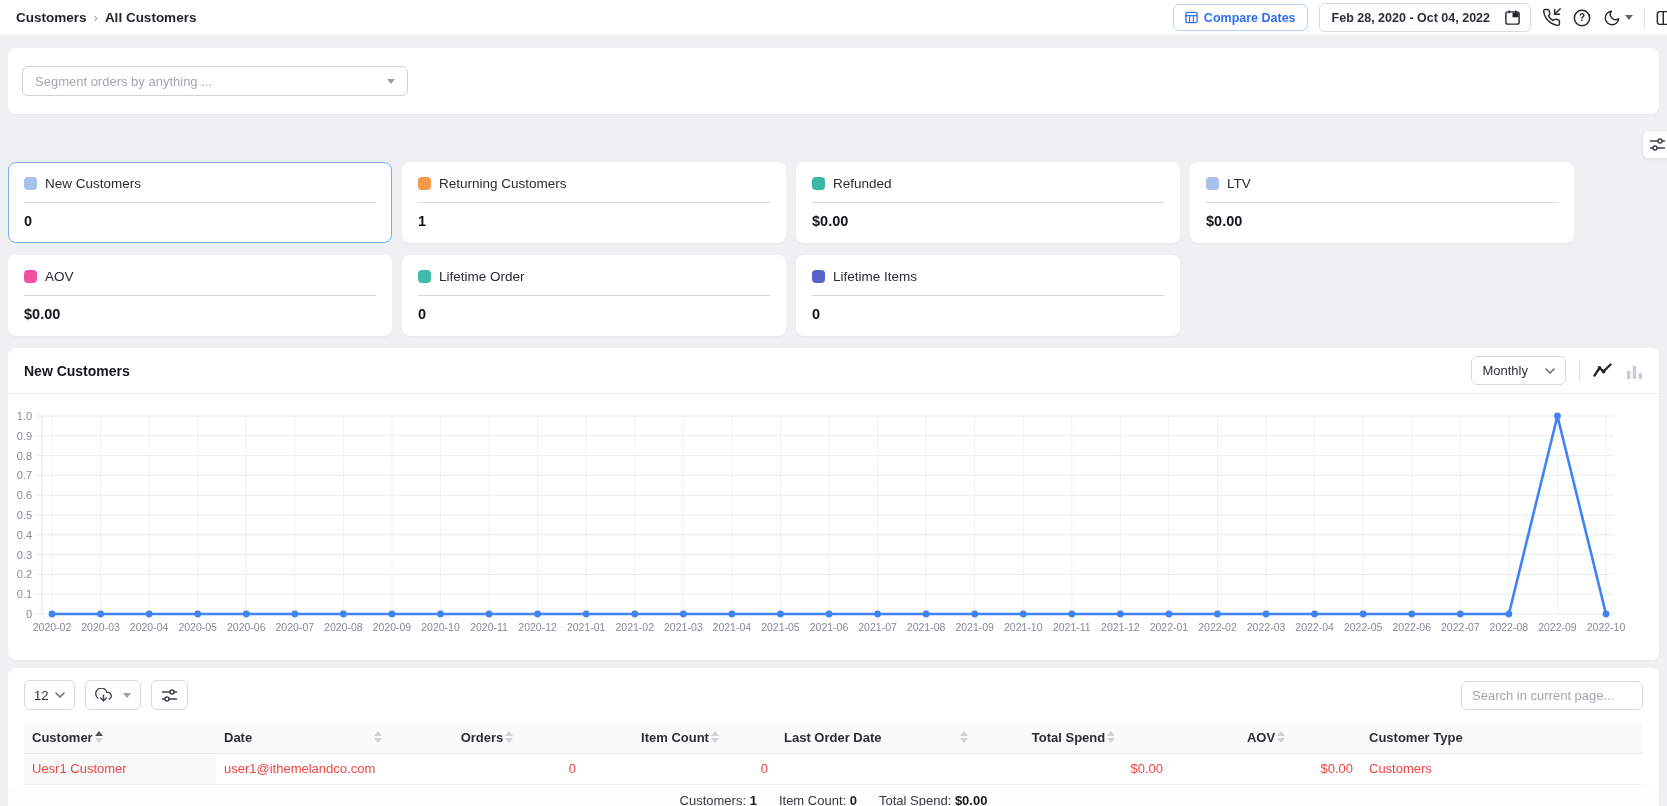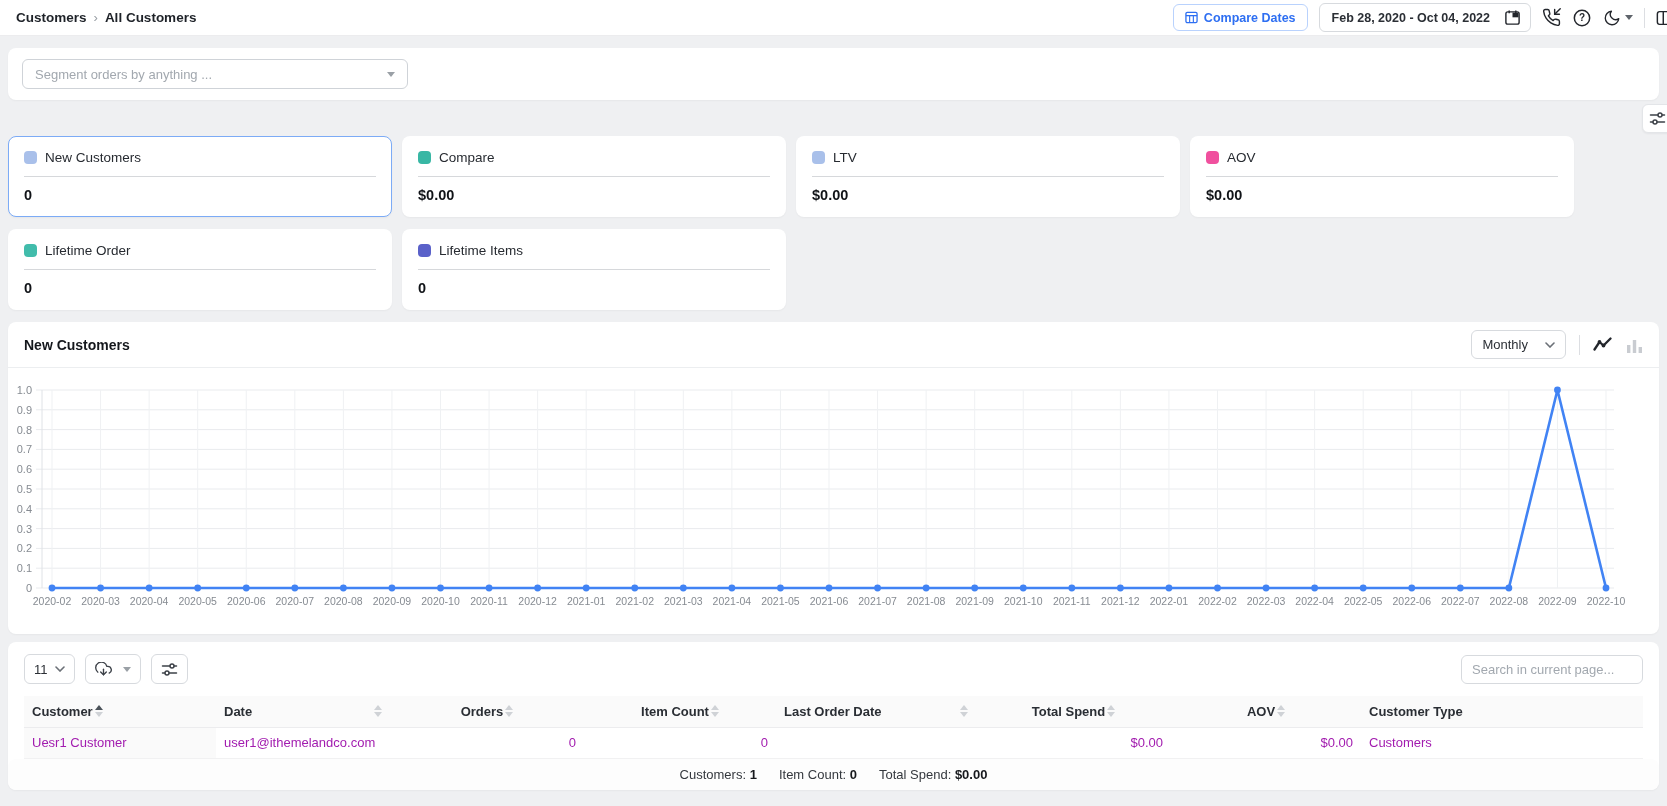--- a/index.html
+++ b/index.html
@@ -29,21 +29,21 @@
     border-radius:6px; background:#fff; cursor:pointer;
   }
   .btn-dates .txt{ padding:0 12px; font-size:12.5px; font-weight:bold; color:#2b2f35;}
   .btn-dates .cal{ padding:0 9px 0 2px; display:flex; align-items:center;}
   .icon-btn{ display:flex; align-items:center; cursor:pointer; color:#23262c;}
   .vdiv{ width:1px; height:20px; background:#dcdee2; }
   .caret-down{ width:0;height:0;border-left:4px solid transparent;border-right:4px solid transparent;border-top:5px solid #5f646b; margin-left:4px;}
   .edge-cut{ margin-right:-9px; }
   
   .segment-card{
-    margin:12px 8px 0; background:#fff; border-radius:8px; height:52px;
+    margin:12px 8px 12px; background:#fff; border-radius:8px; height:66px;
     display:flex; align-items:center; padding:0 14px;
     box-shadow:0 1px 2px rgba(20,24,31,.04);
   }
   .segment-select{
     width:386px; height:30px; border:1px solid #cfd3d8; border-radius:6px;
     display:flex; align-items:center; justify-content:space-between;
     padding:0 12px; cursor:pointer; background:#fff;
   }
   .segment-select .ph{ color:#a2a8af; font-size:13px; }
   .tri{ width:0;height:0;border-left:4px solid transparent;border-right:4px solid transparent;border-top:5px solid #9aa0a6;}
@@ -97,21 +97,21 @@
     background:#fafafa; height:31px; font-size:13px; font-weight:bold; color:#2a2e34;
     padding:0 8px; border-bottom:1px solid #ececee; cursor:pointer;
   }
   th .th-inner{ display:flex; align-items:center; gap:2px; }
   th.r .th-inner{ justify-content:center; }
   .sorter{ display:inline-flex; flex-direction:column; gap:2px; }
   .sorter .up{ width:0;height:0;border-left:4px solid transparent;border-right:4px solid transparent;border-bottom:5px solid #cfd2d6;}
   .sorter .dn{ width:0;height:0;border-left:4px solid transparent;border-right:4px solid transparent;border-top:5px solid #cfd2d6;}
   .sorter.asc .up{ border-bottom-color:#4b5259; }
   tbody td{
-    height:31px; font-size:13px; color:#a21caf; padding:0 8px;
+    height:31px; font-size:13px; color:#ef4444; padding:0 8px;
     border-bottom:1px solid #f1f1f2; background:#fff;
   }
   tbody td.frozen{ background:#fafafa; }
   td.r, th.r{ text-align:right; }
   .tbl-summary{
     height:31px; display:flex; align-items:center; justify-content:center; gap:22px;
     font-size:13px; color:#34383e; background:#fdfdfd;border-radius:8px;
   }
   .tbl-summary b{ font-weight:bold; color:#17191d; }
   svg{ display:block; }
@@ -203,22 +203,30 @@
   <div class="card stat selected">
     <div class="stat-head">
         <span class="swatch" style="background-color: rgb(169, 192, 234);"></span>
         <span class="stat-label">New Customers</span>
       </div>
     <div class="stat-div"></div>
     <div class="stat-value">0</div>
   </div>
   <div class="card stat">
     <div class="stat-head">
+        <span class="swatch" style="background-color: rgb(245, 154, 73);"></span>
+        <span class="stat-label">Returning Customers</span>
+      </div>
+    <div class="stat-div"></div>
+    <div class="stat-value">1</div>
+  </div>
+  <div class="card stat">
+    <div class="stat-head">
         <span class="swatch" style="background-color: rgb(56, 183, 164);"></span>
-        <span class="stat-label">Compare</span>
+        <span class="stat-label">Refunded</span>
       </div>
     <div class="stat-div"></div>
     <div class="stat-value">$0.00</div>
   </div>
   <div class="card stat">
     <div class="stat-head">
         <span class="swatch" style="background-color: rgb(169, 192, 234);"></span>
         <span class="stat-label">LTV</span>
       </div>
     <div class="stat-div"></div>
@@ -405,21 +413,21 @@
           <circle cx="1598" cy="208" r="3.4" fill="#4183f4"></circle>
         </svg>
       </div>
   </div>
 </div>
 
 <div class="table-card">
   <div class="table-controls">
     <div class="tc-left">
       <div class="ctl-btn">
-        <span>11</span>
+        <span>12</span>
         <svg width="10" height="6" viewBox="0 0 10 6">
             <polyline points="1,1 5,5 9,1" fill="none" stroke="#6b7077" stroke-width="1.6" stroke-linecap="round"></polyline>
           </svg>
       </div>
       <div class="ctl-btn">
         <span>
           <svg width="17" height="15" viewBox="0 0 24 21" fill="none" stroke="#3c4148" stroke-width="1.9" stroke-linecap="round" stroke-linejoin="round">
               <path d="M20 15.58A5 5 0 0 0 18 6h-1.26A8 8 0 1 0 4 14.25"></path>
               <polyline points="8 14 12 18 16 14"></polyline>
               <line x1="12" y1="10" x2="12" y2="18"></line>

